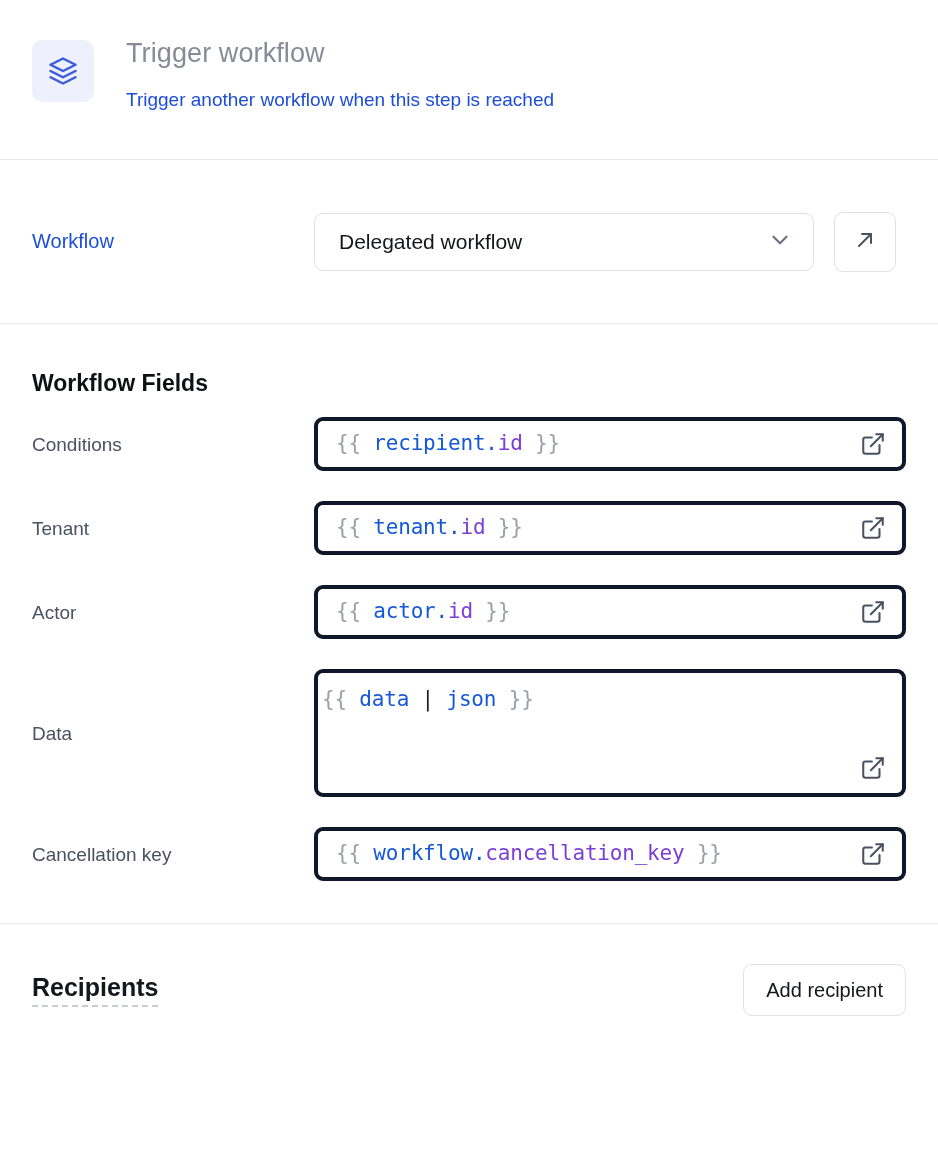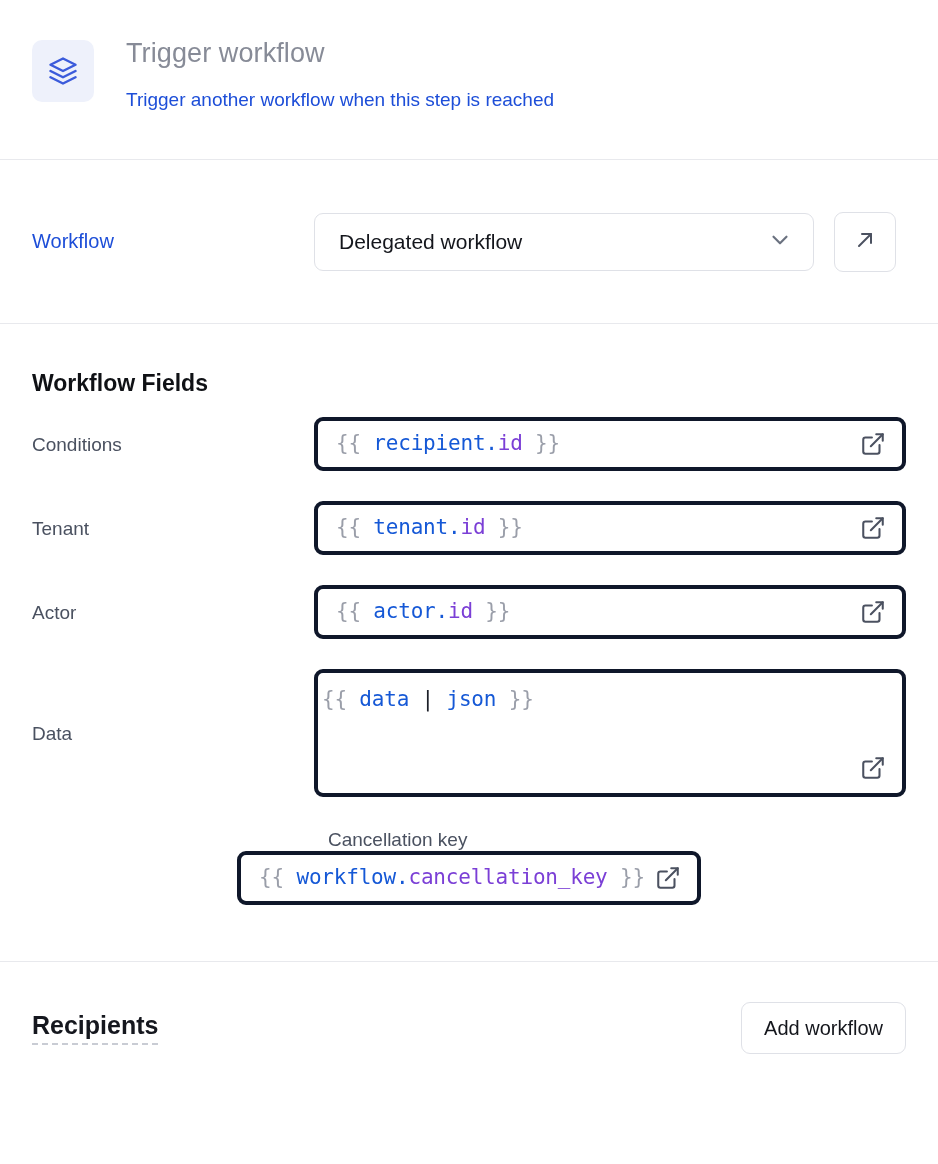--- a/index.html
+++ b/index.html
@@ -132,21 +132,21 @@
     color: #0f1115;
     padding: 0 32px;
     margin-bottom: 20px;
   }
   .field-row {
     display: flex;
     align-items: center;
     padding: 0 32px;
     margin-bottom: 30px;
   }
-  .field-row:last-child { margin-bottom: 16px; flex-direction: column; }
+  .field-row:last-child { margin-bottom: 2px; }
   .field-row.tall { align-items: stretch; }
   .field-label {
     width: 282px;
     min-width: 282px;
     font-size: 19px;
     color: #4a5160;
     padding-top: 2px;
   }
   .field-label.mid {
     display: flex;
@@ -333,16 +333,16 @@
         <line x1="10" y1="14" x2="21" y2="3"></line>
               </svg>
             </div>
           </div>
         </div>
       </div>
   </div>
 
   <div class="conditions">
     <div class="cond-title">Recipients</div>
-    <button class="add-cond-btn">Add workflow</button>
+    <button class="add-cond-btn">Add recipient</button>
   </div>
 
 </div>
 
 </body></html>

